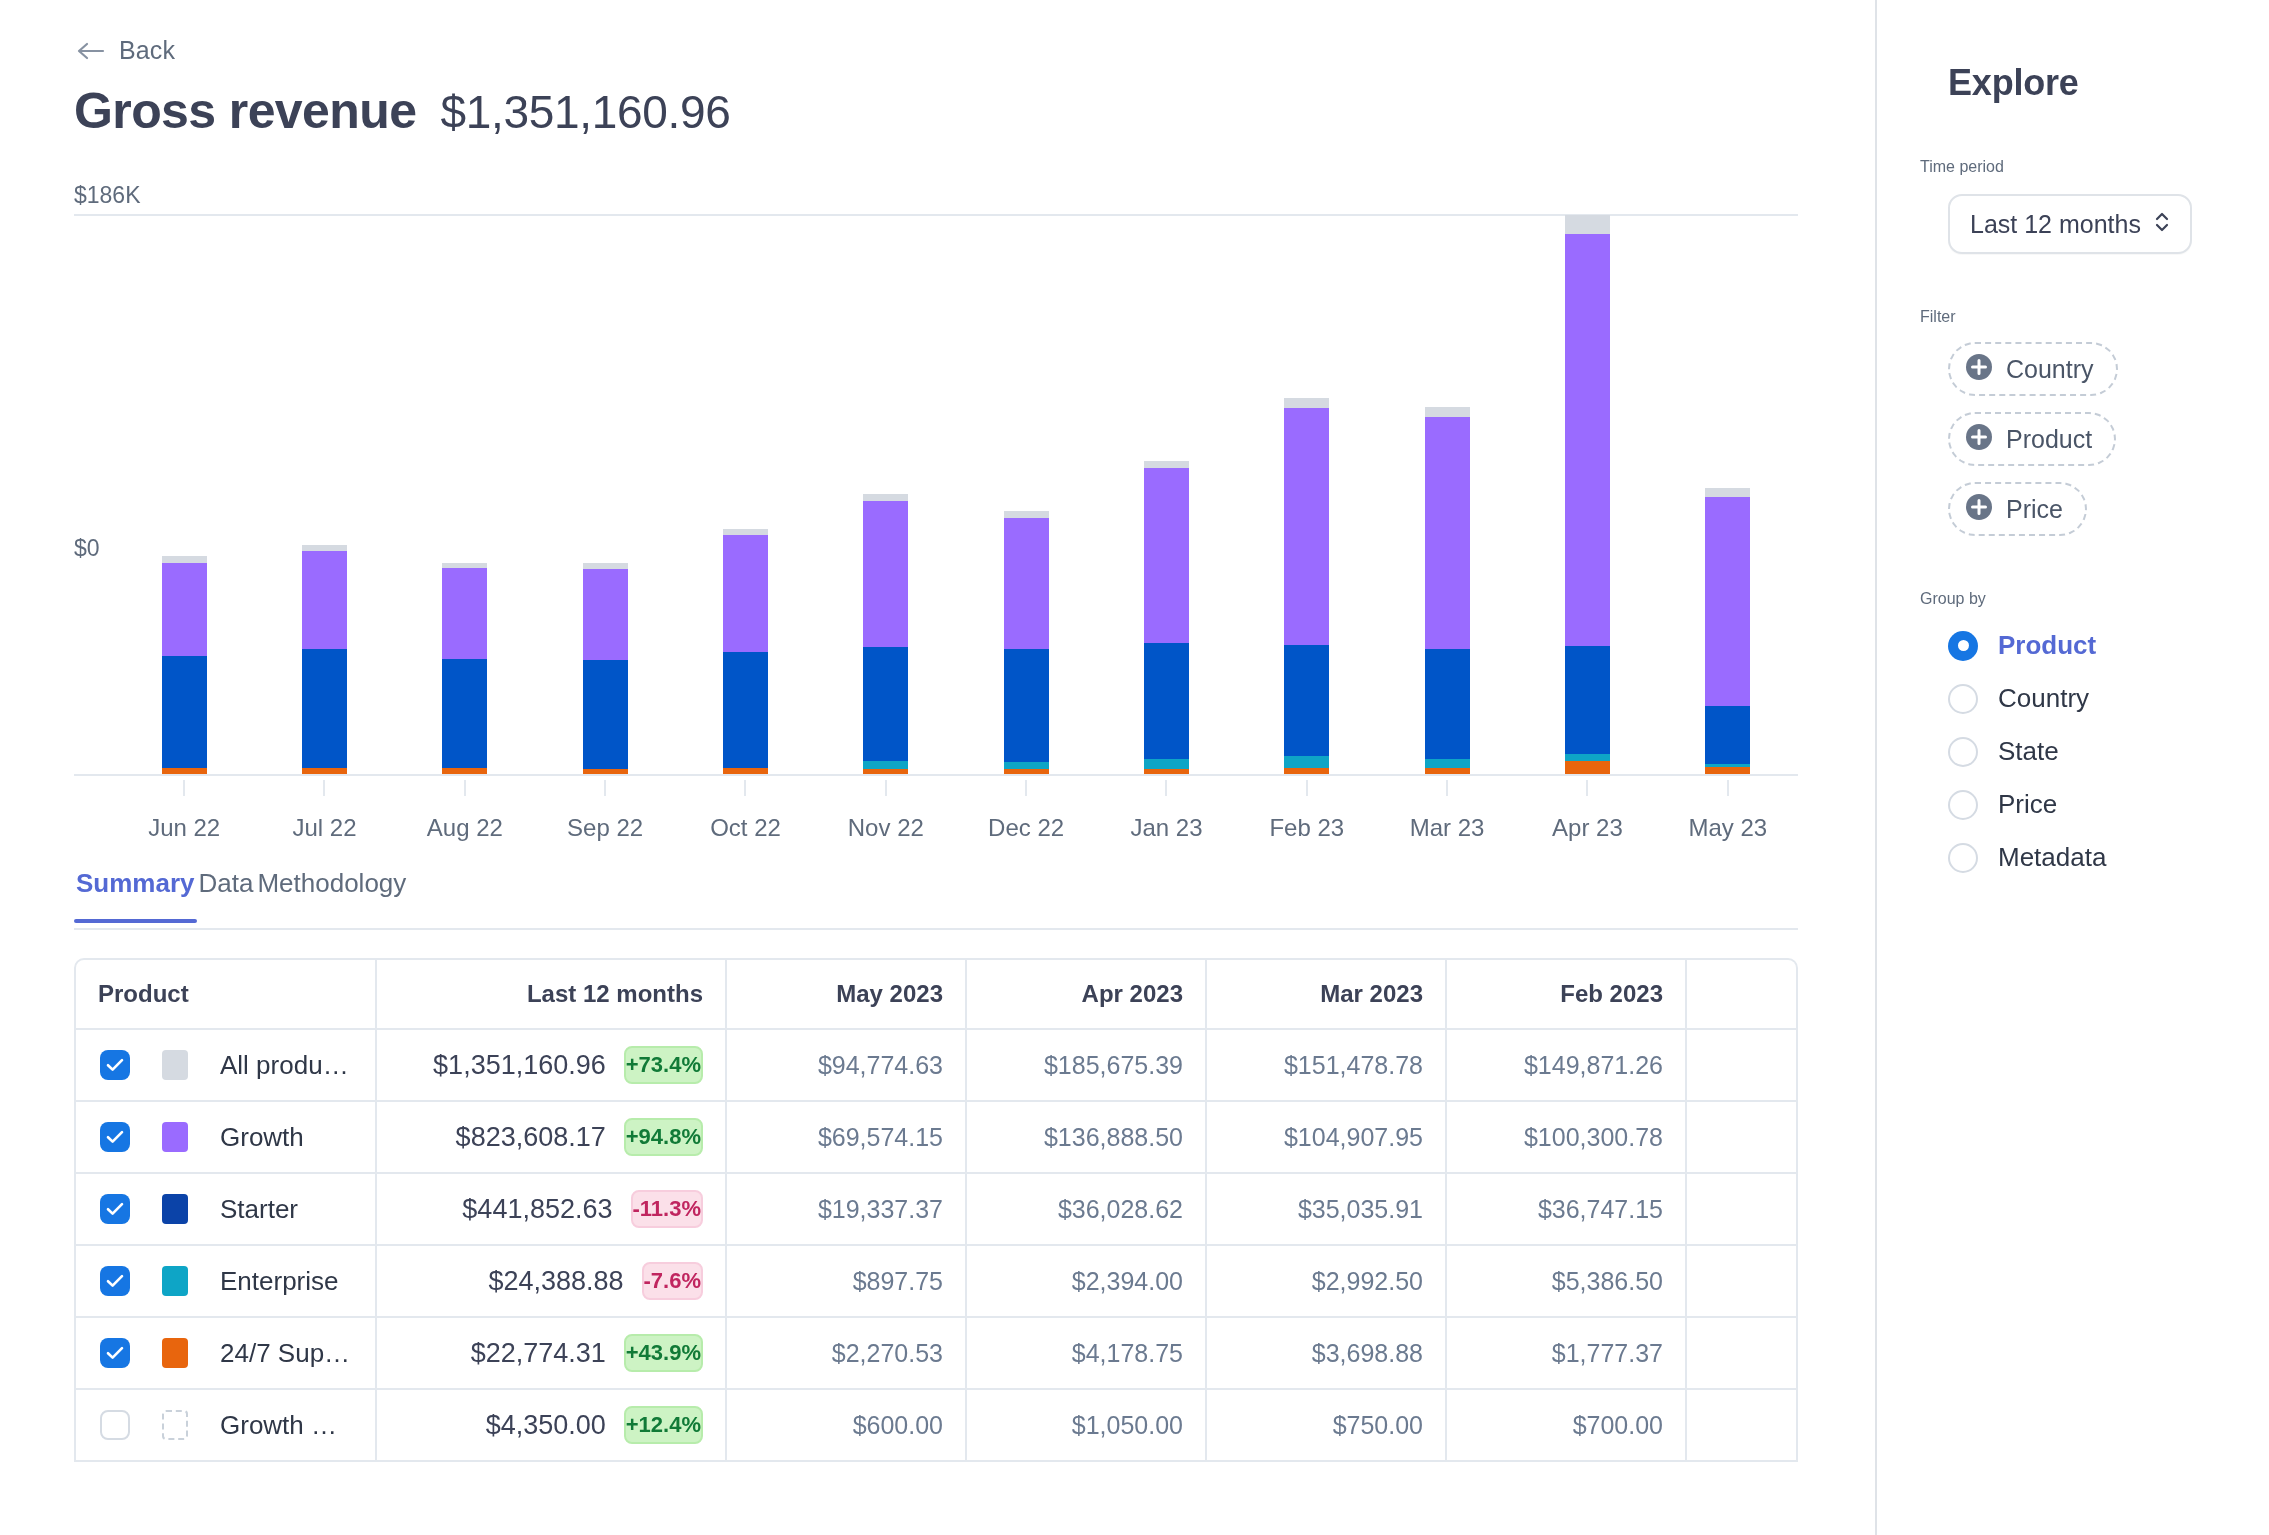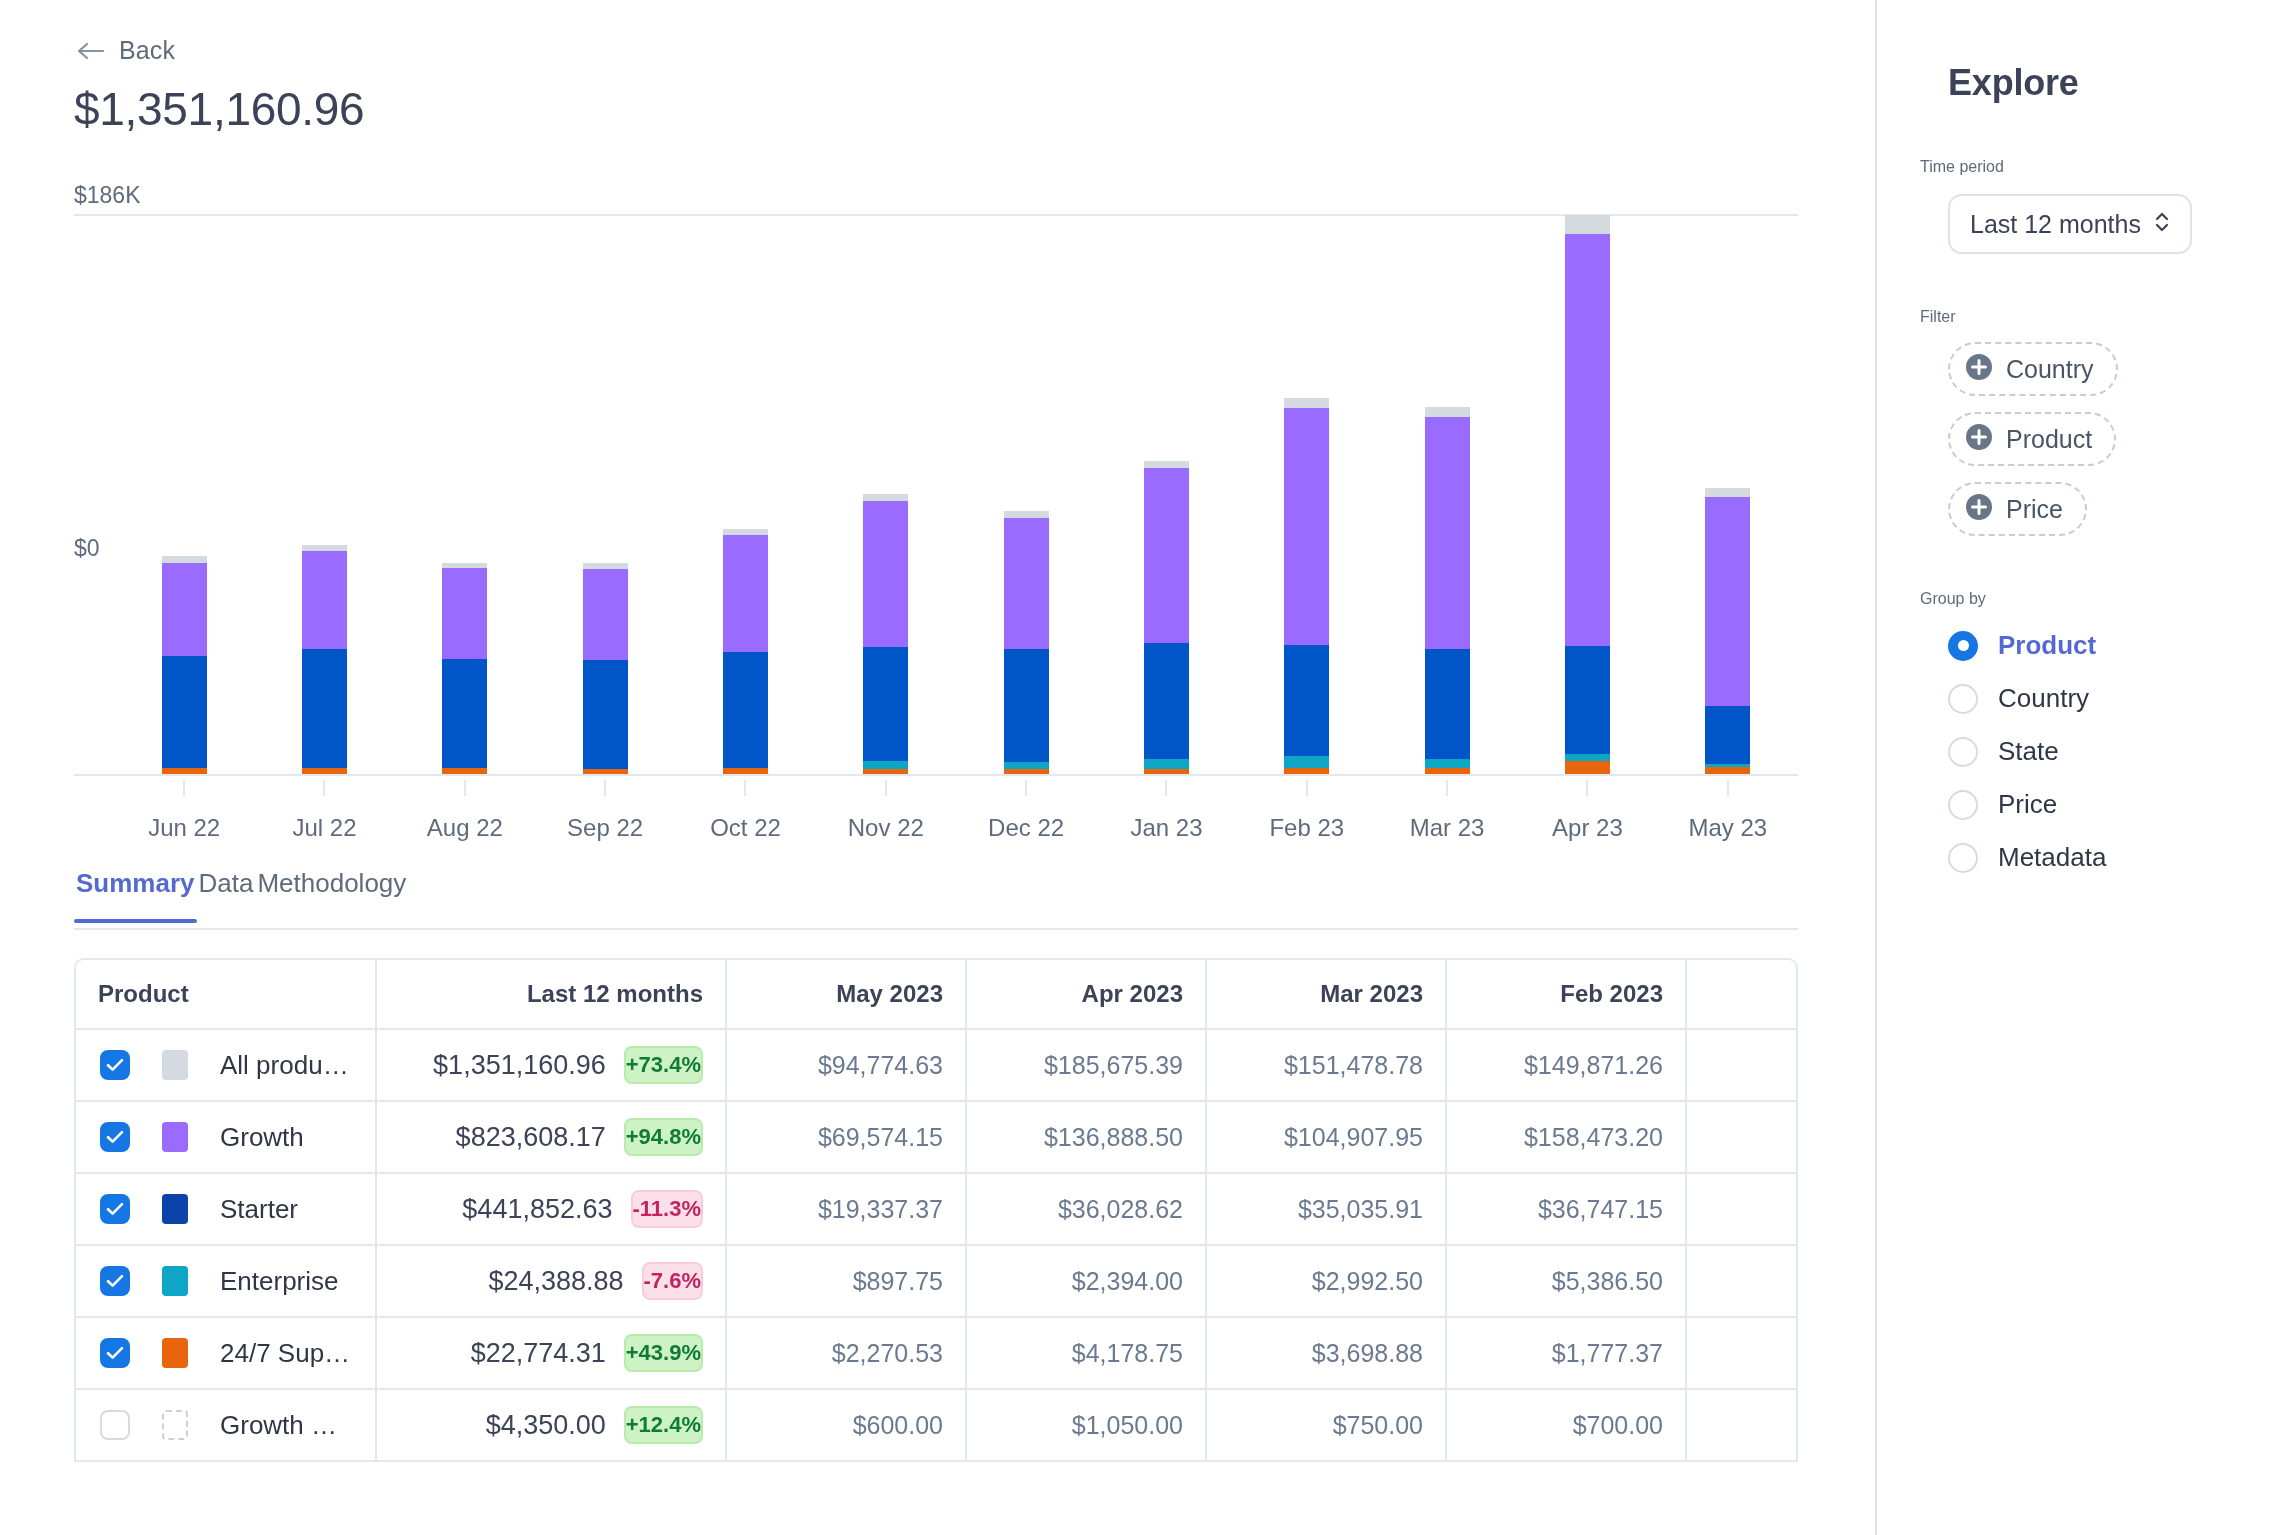--- a/index.html
+++ b/index.html
@@ -409,20 +409,21 @@
     <div class="back-link">
       <span class="back-arrow">
         <svg width="30" height="24" viewBox="0 0 30 24" fill="none">
           <path d="M12 5 L4 12 L12 19 M4 12 H28" stroke="#8792a2" stroke-width="2.2" stroke-linecap="round" stroke-linejoin="round"></path>
         </svg>
       </span>
       <span class="back-label">Back</span>
     </div>
 
     <div class="title-row">
+      <span class="title-main">Gross revenue</span>
       <span class="title-value">$1,351,160.96</span>
     </div>
 
     <div class="chart-wrap">
       <div class="axis-top-label">$186K</div>
       <div class="gridline-top"></div>
       <div class="axis-zero-label">$0</div>
       <div class="gridline-base"></div>
       <div class="plot" id="plot">
           <div class="bar-slot">
@@ -615,21 +616,21 @@
               </td>
               <td>
                 <div class="total-cell">
                   <span class="total-num">$823,608.17</span>
                   <span class="badge pos">+94.8%</span>
                 </div>
               </td>
               <td>$69,574.15</td>
               <td>$136,888.50</td>
               <td>$104,907.95</td>
-              <td>$158,473.20</td>
+              <td>$100,300.78</td>
               <td></td>
             </tr>
             <tr>
               <td class="cell-product">
                 <div class="product-cell">
                   <span class="cbox on">
                     <svg width="18" height="14" viewBox="0 0 18 14" fill="none">
                       <path d="M2 7.2 L6.6 11.6 L16 2.2" stroke="#ffffff" stroke-width="2.6" stroke-linecap="round" stroke-linejoin="round"></path>
                     </svg>
                   </span>

